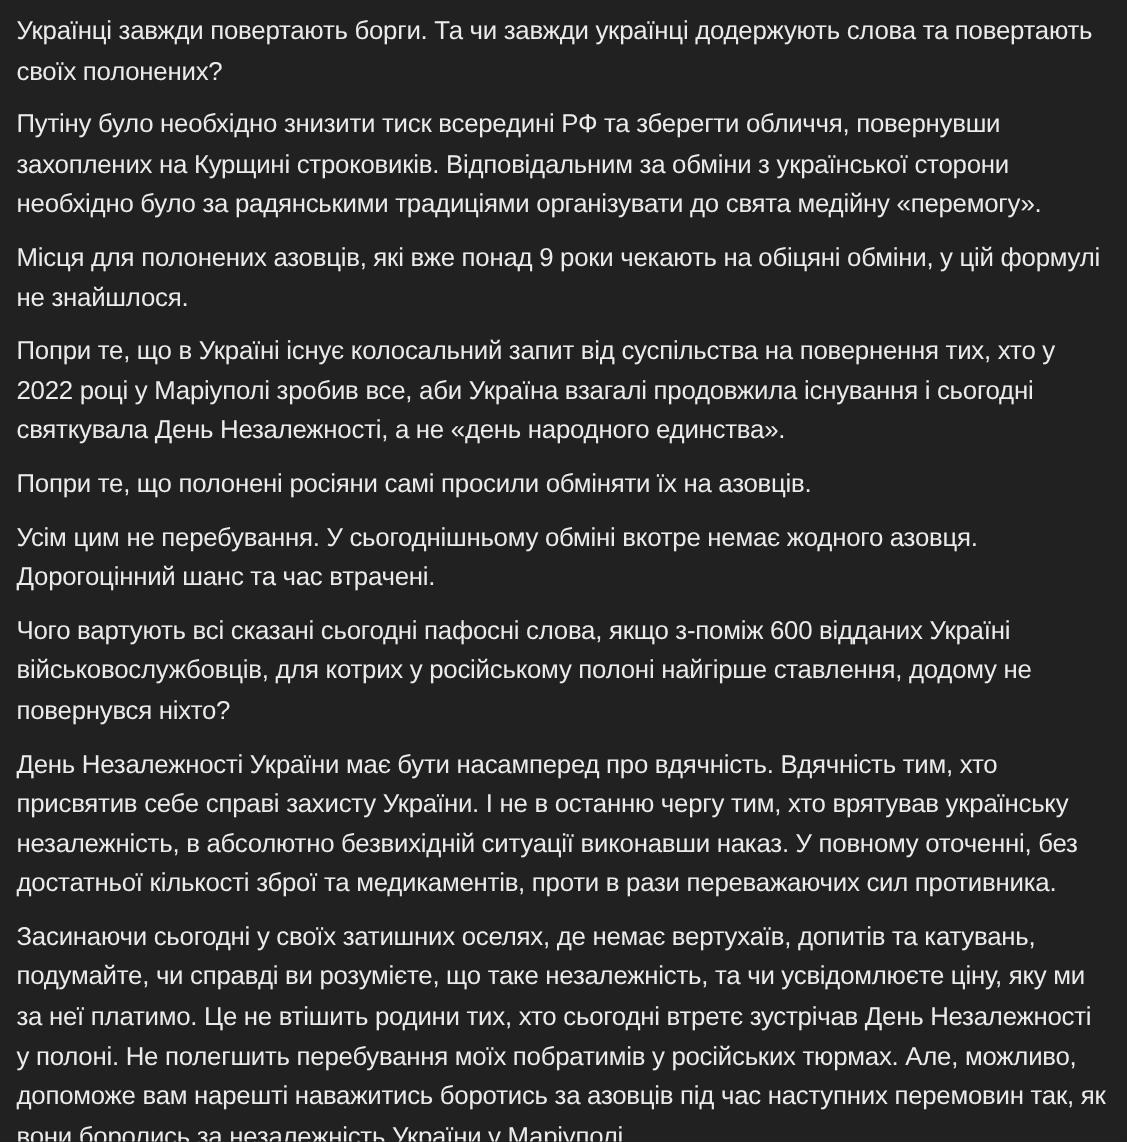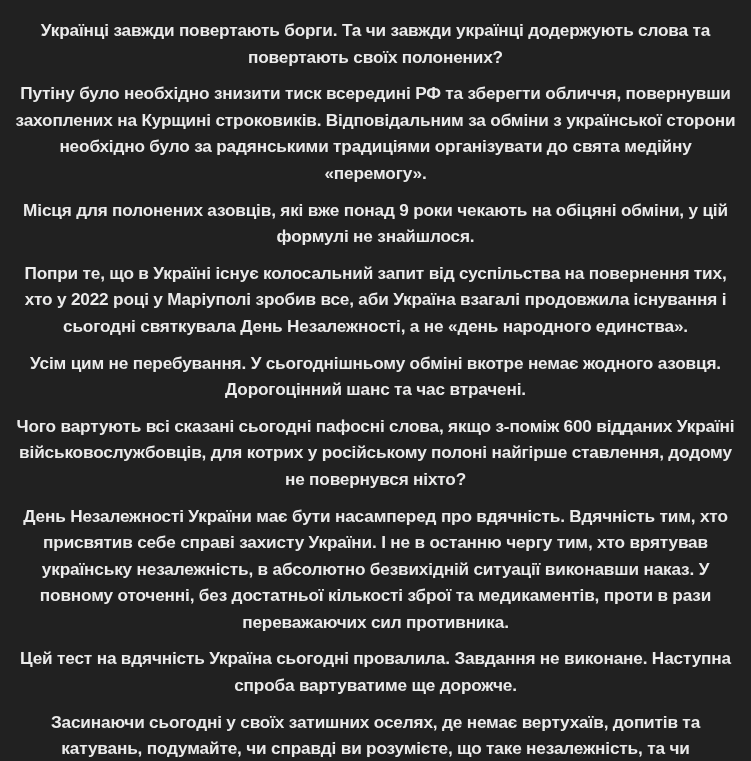--- a/index.html
+++ b/index.html
@@ -20,35 +20,35 @@
     height: 761px;
     background: #212121;
     padding: 7px 11px 4px 11px;
   }
   .paragraph {
     color: #ebebeb;
     font-size: 17.2px;
     line-height: 26.6px;
     letter-spacing: -0.15px;
     word-spacing: -0.1px;
-    margin: 10px 0 9px 0;
-    text-align: center;
+    margin: 0 0 9px 0;
+    text-align: left;
     -webkit-font-smoothing: antialiased;
-    font-weight: 700;
+    font-weight: 400;
   }
   .paragraph:last-child {
     margin-bottom: 0;
   }
 </style>
 </head>
 <body>
 
 <div class="message-body">
   <p class="paragraph">Українці завжди повертають борги. Та чи завжди українці додержують слова та повертають своїх полонених?</p>
   <p class="paragraph">Путіну було необхідно знизити тиск всередині РФ та зберегти обличчя, повернувши захоплених на Курщині строковиків. Відповідальним за обміни з української сторони необхідно було за радянськими традиціями організувати до свята медійну «перемогу».</p>
   <p class="paragraph">Місця для полонених азовців, які вже понад 9 роки чекають на обіцяні обміни, у цій формулі не знайшлося.</p>
   <p class="paragraph">Попри те, що в Україні існує колосальний запит від суспільства на повернення тих, хто у 2022 році у Маріуполі зробив все, аби Україна взагалі продовжила існування і сьогодні святкувала День Незалежності, а не «день народного единства».</p>
+  <p class="paragraph">Попри те, що полонені росіяни самі просили обміняти їх на азовців.</p>
   <p class="paragraph">Усім цим не перебування. У сьогоднішньому обміні вкотре немає жодного азовця. Дорогоцінний шанс та час втрачені.</p>
   <p class="paragraph">Чого вартують всі сказані сьогодні пафосні слова, якщо з-поміж 600 відданих Україні військовослужбовців, для котрих у російському полоні найгірше ставлення, додому не повернувся ніхто?</p>
   <p class="paragraph">День Незалежності України має бути насамперед про вдячність. Вдячність тим, хто присвятив себе справі захисту України. І не в останню чергу тим, хто врятував українську незалежність, в абсолютно безвихідній ситуації виконавши наказ. У повному оточенні, без достатньої кількості зброї та медикаментів, проти в рази переважаючих сил противника.</p>
-  <p class="paragraph">Цей тест на вдячність Україна сьогодні провалила. Завдання не виконане. Наступна спроба вартуватиме ще дорожче.</p>
   <p class="paragraph">Засинаючи сьогодні у своїх затишних оселях, де немає вертухаїв, допитів та катувань, подумайте, чи справді ви розумієте, що таке незалежність, та чи усвідомлюєте ціну, яку ми за неї платимо. Це не втішить родини тих, хто сьогодні втретє зустрічав День Незалежності у полоні. Не полегшить перебування моїх побратимів у російських тюрмах. Але, можливо, допоможе вам нарешті наважитись боротись за азовців під час наступних перемовин так, як вони боролись за незалежність України у Маріуполі.</p>
 </div>
 
 </body></html>

